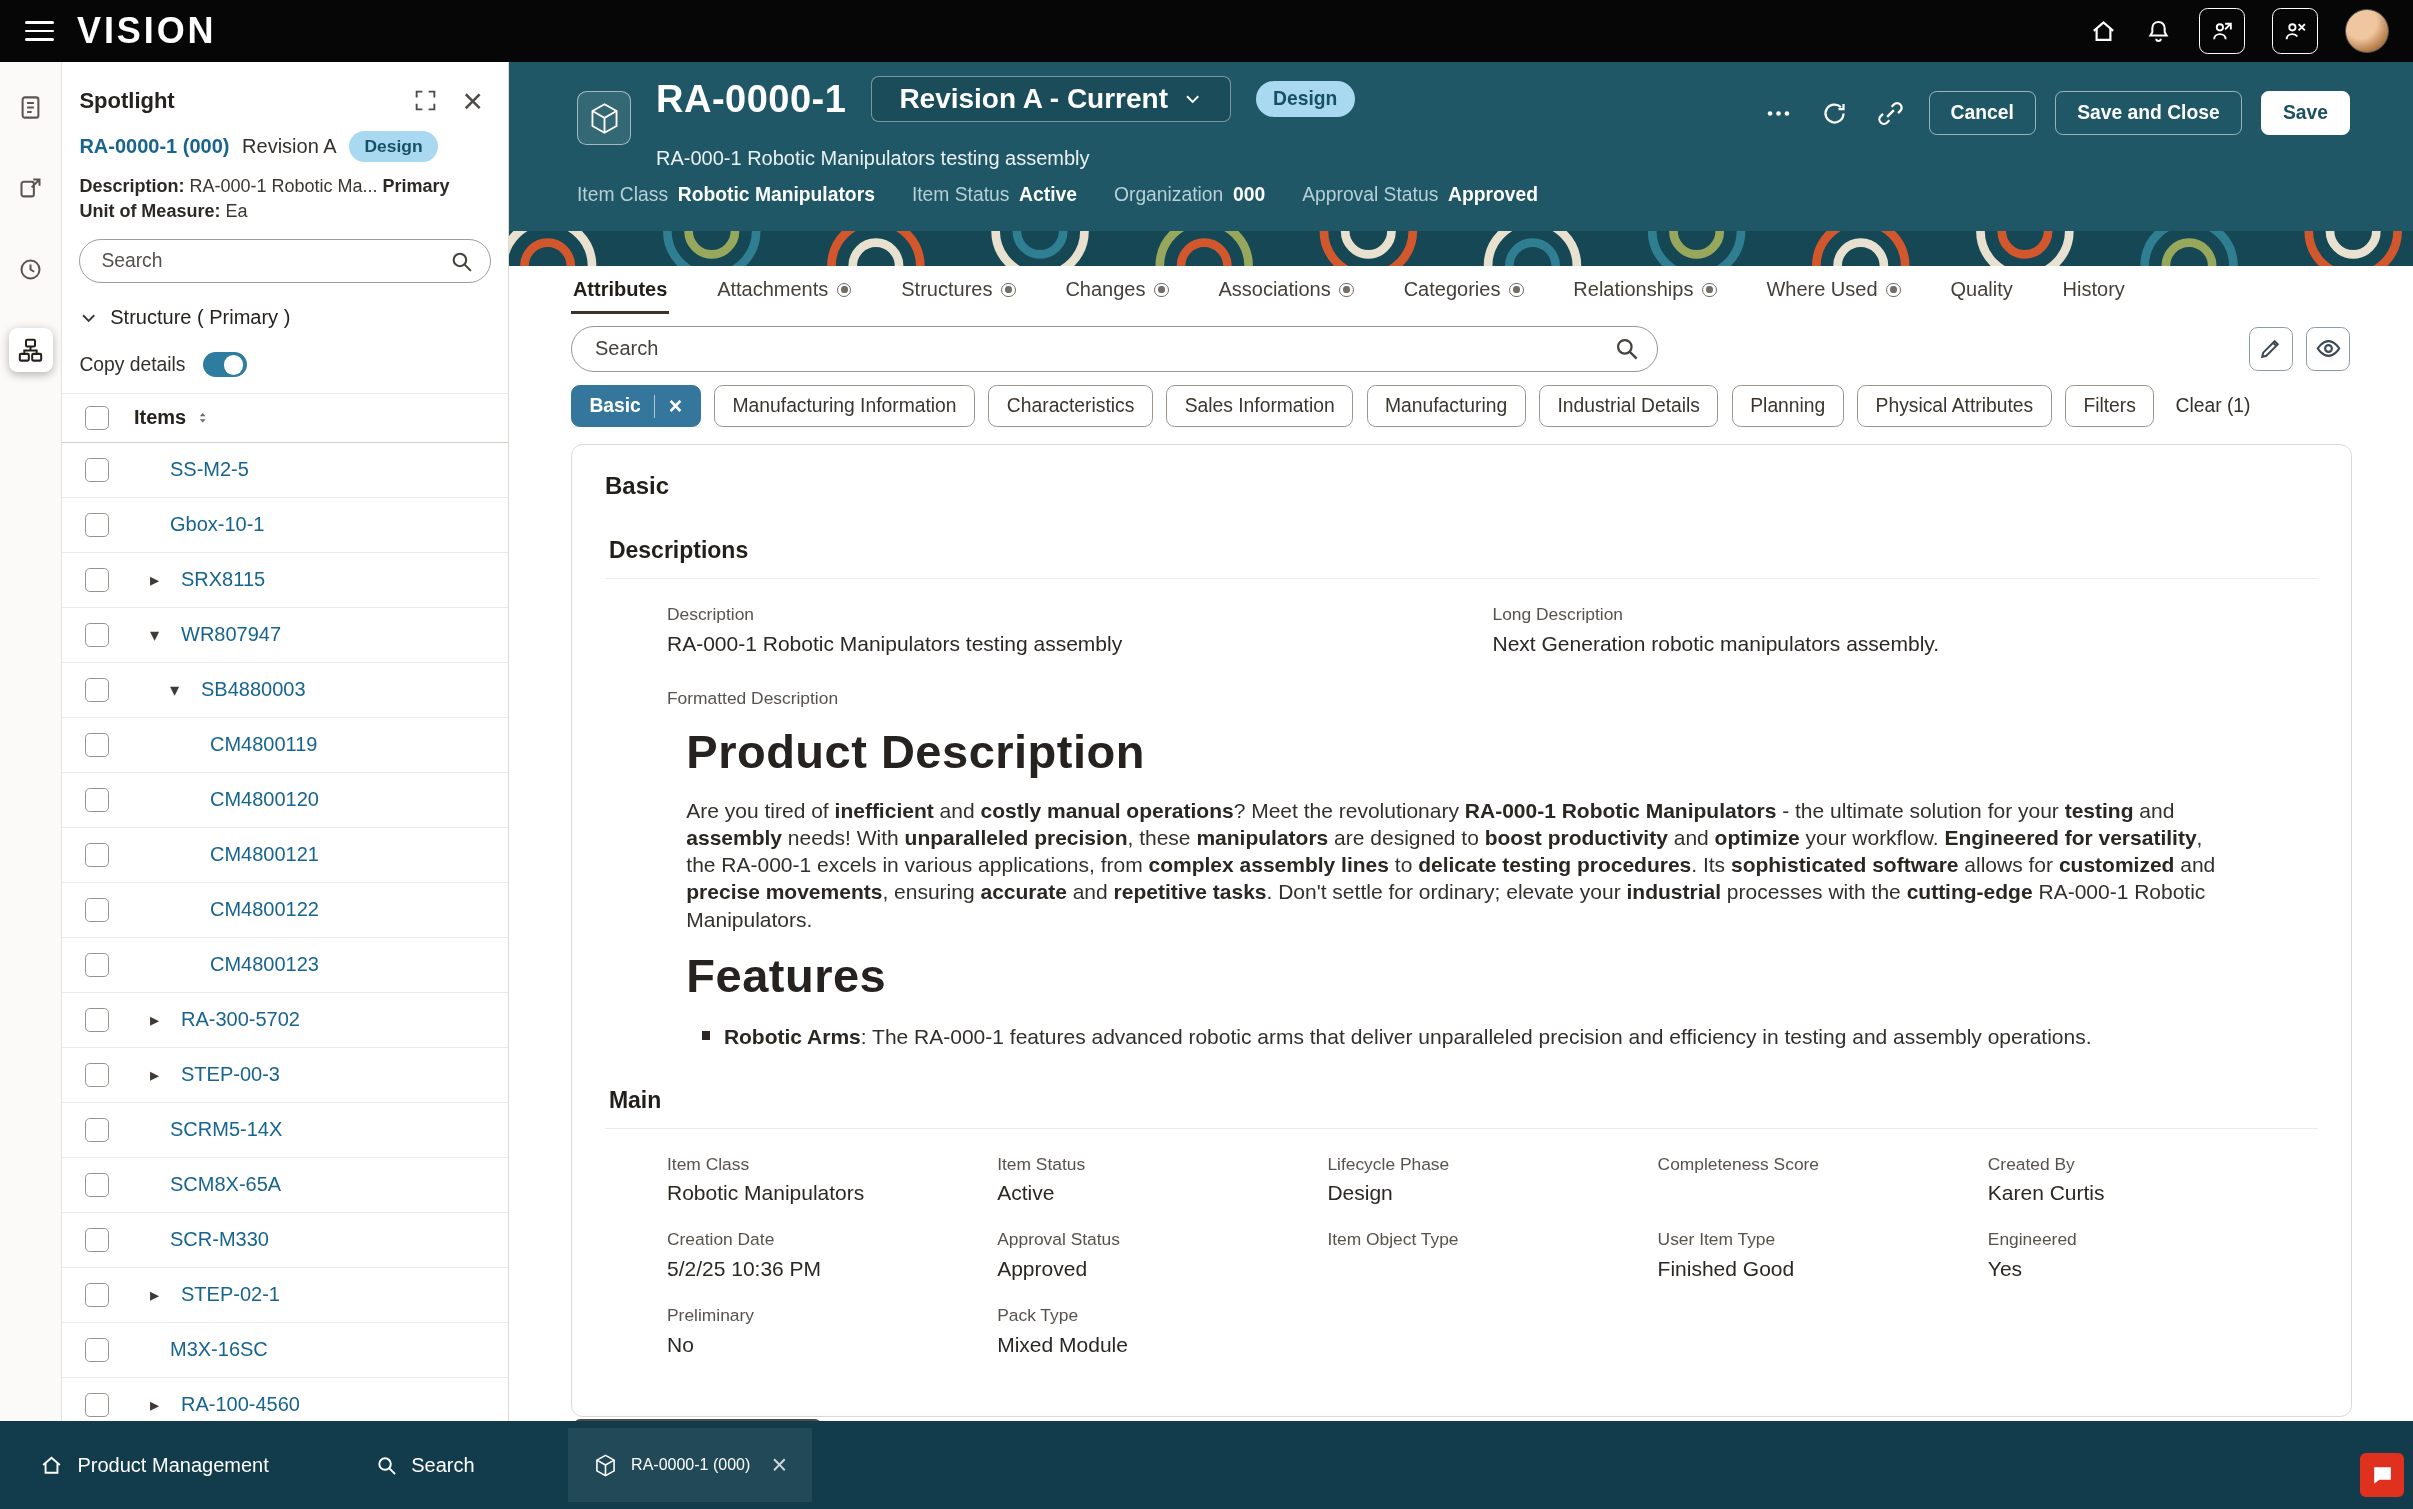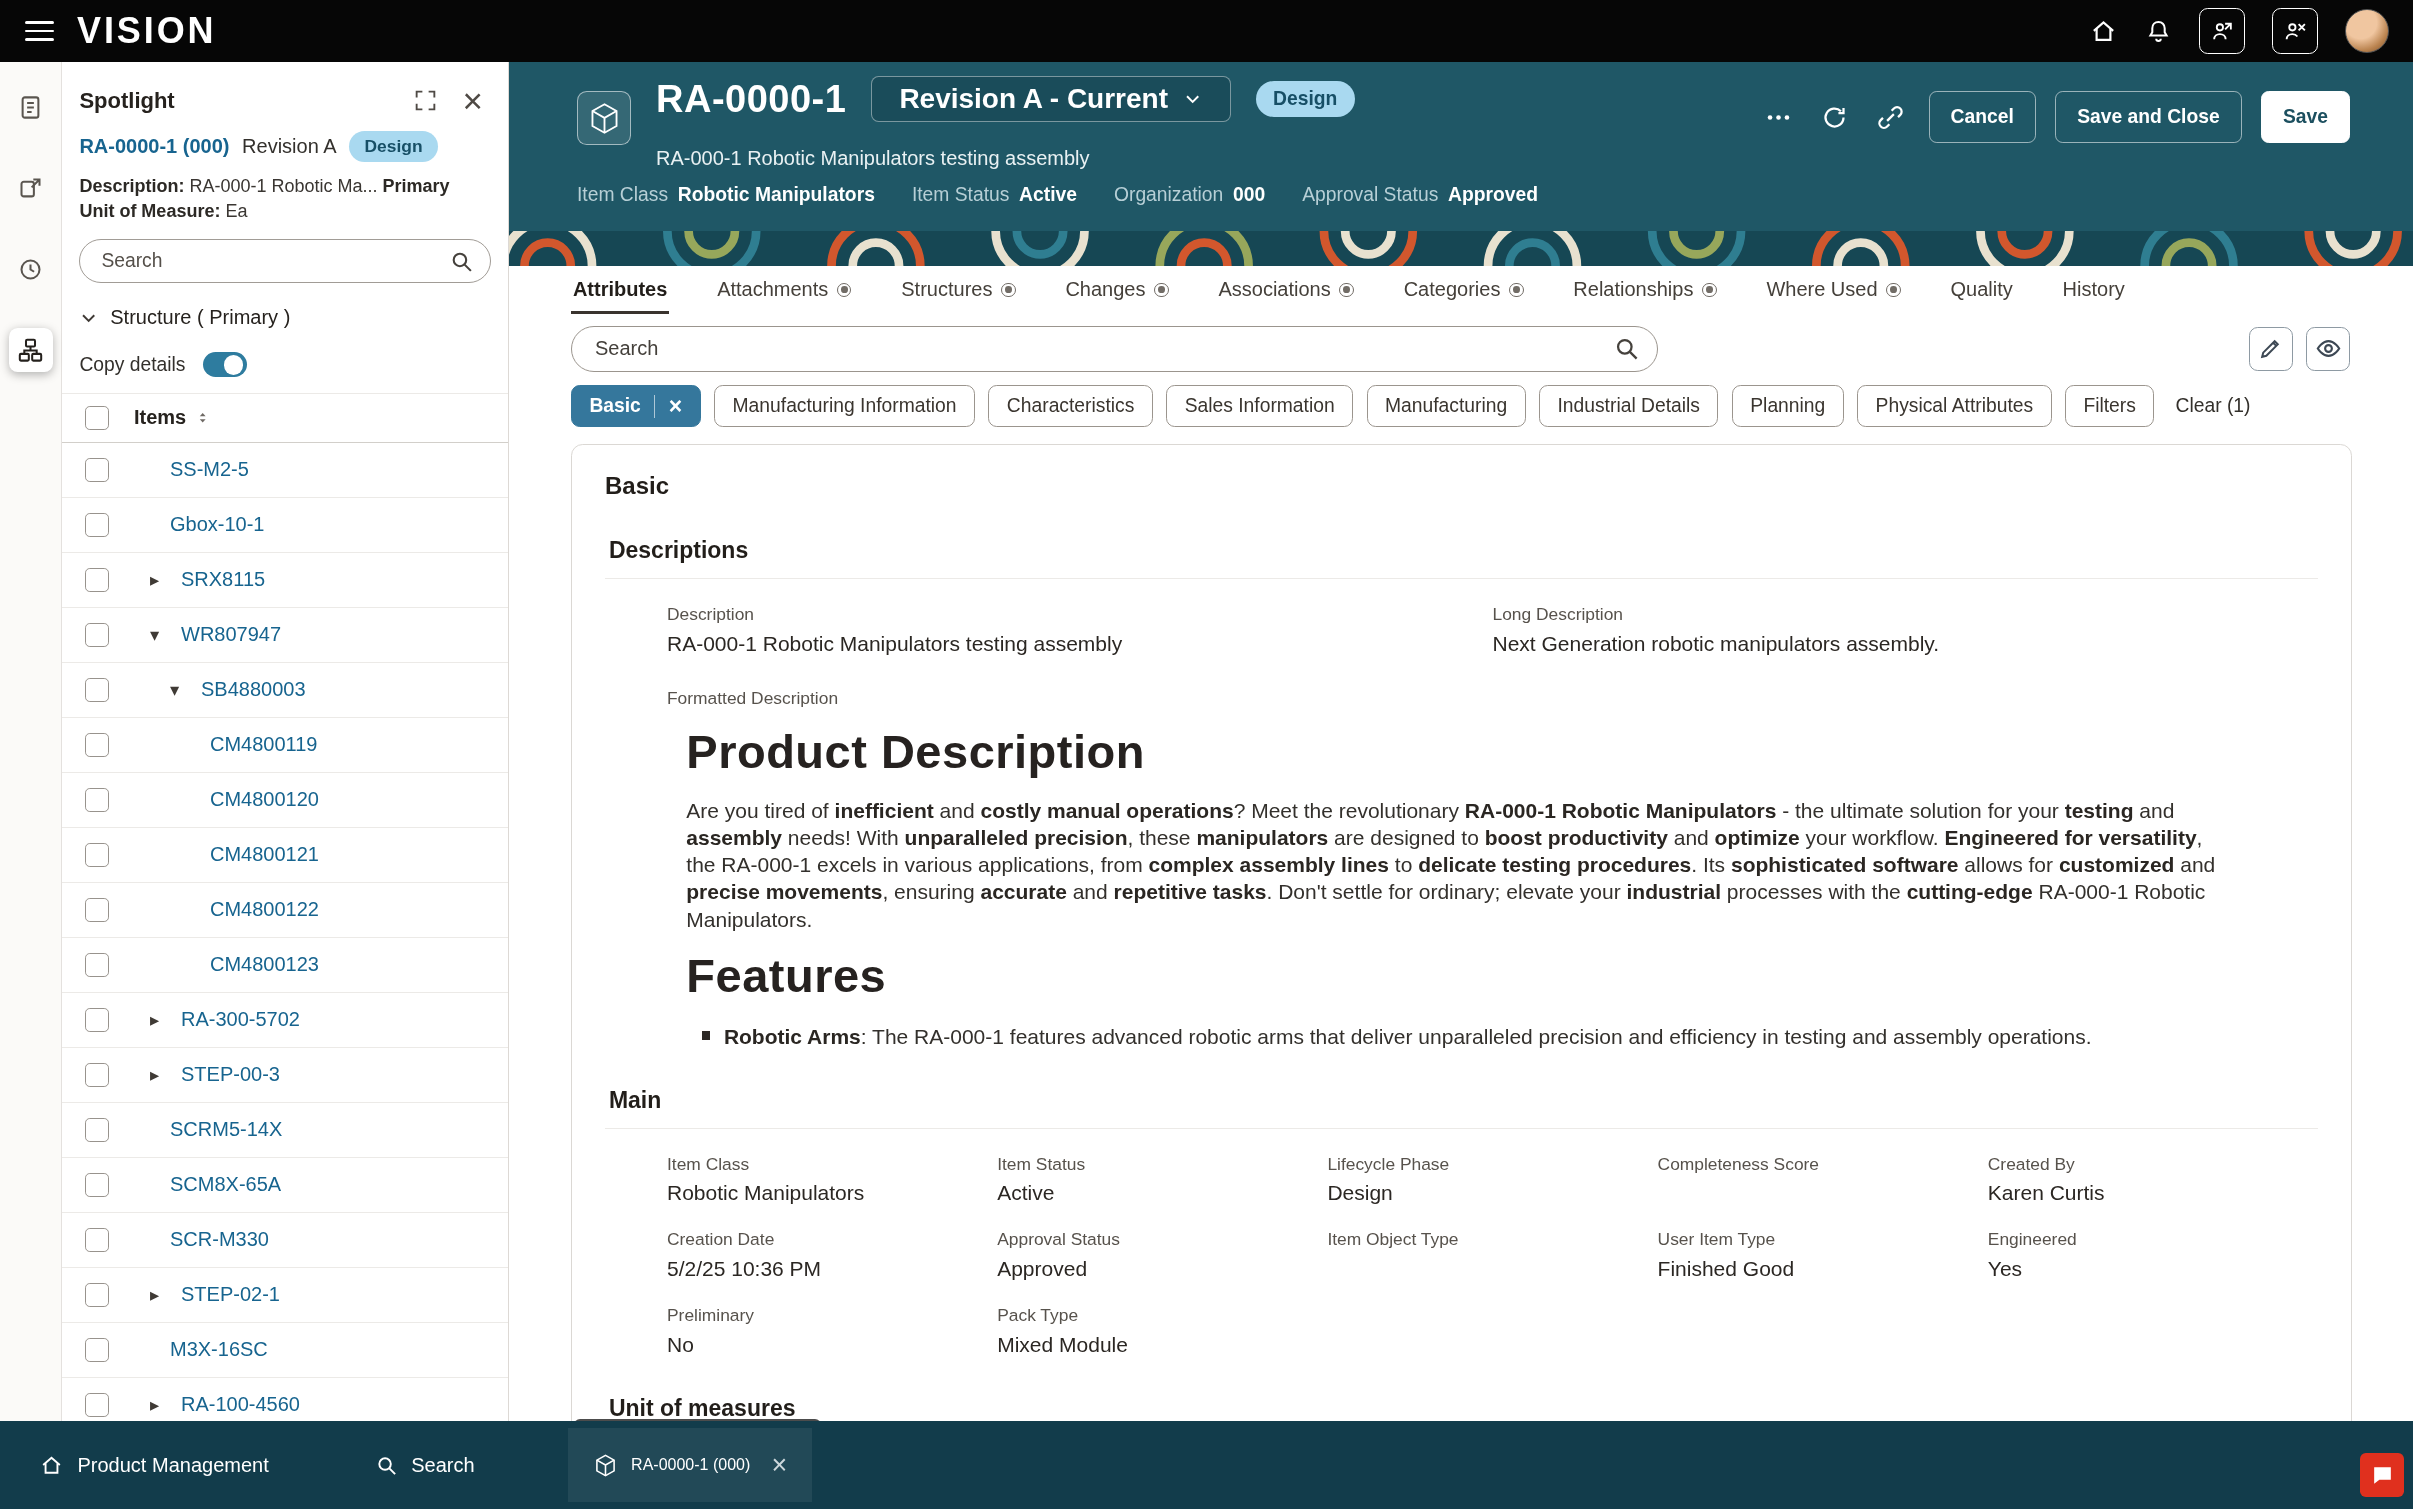--- a/index.html
+++ b/index.html
@@ -58,21 +58,21 @@
   .trow1{position:absolute;left:147px;top:14px;display:flex;align-items:center;gap:25px}
   .htitle{font-size:38px;font-weight:700;letter-spacing:0.5px}
   .revbtn{display:flex;align-items:center;gap:15.4px;height:46px;padding:0 27px;border:1.9px solid rgba(255,255,255,.42);background:rgba(10,40,50,.22);border-radius:7.7px;font-size:28px;font-weight:700}
   .hbadge{background:#a9d9f0;color:#174f66;font-weight:700;font-size:19.3px;padding:6.8px 17.4px;border-radius:965px}
   .hsub{position:absolute;left:147px;top:85px;font-size:20px;color:#e9f1f3}
   .hinfo{position:absolute;left:68px;top:122px;display:flex;gap:37px;font-size:19.3px;white-space:nowrap}
   .hinfo .lab{color:#b7cfd6;margin-right:9.7px}
   .hinfo .val{font-weight:700;color:#fff}
   .hactions{position:absolute;right:64px;top:29px;display:flex;align-items:center;gap:19.3px}
   .hico{color:#fff;width:37px;display:flex;justify-content:center;align-items:center}
-  .btn{height:52px;padding:0 21px;border:1.9px solid rgba(255,255,255,.55);border-radius:7.7px;background:transparent;color:#fff;font-size:19.3px;font-weight:700;display:flex;align-items:center}
+  .btn{height:44px;padding:0 21px;border:1.9px solid rgba(255,255,255,.55);border-radius:7.7px;background:transparent;color:#fff;font-size:19.3px;font-weight:700;display:flex;align-items:center}
   .btn.primary{background:#fff;color:#1c4f5f;border-color:#fff}
 
   .pattern{height:35px;background:#164754;overflow:hidden;position:relative}
 
   .tabs{display:flex;gap:46px;align-items:flex-end;padding:0 62px;height:48px}
   .tab{font-size:20px;color:#45403a;padding:7.7px 1.9px 9.7px;display:flex;align-items:center;gap:8.7px;border-bottom:3.9px solid transparent;white-space:nowrap}
   .tab.sel{font-weight:700;color:#221e1a;border-bottom-color:#3a342e}
   .tabdot{width:14.5px;height:14.5px;border:1.9px solid #716c66;border-radius:50%;position:relative;display:inline-block}
   .tabdot::after{content:"";position:absolute;inset:2.9px;background:#716c66;border-radius:50%}
 
@@ -606,24 +606,20 @@
                 <div class="fval">No</div>
               </div>
               <div class="field">
                 <div class="flab">Pack Type</div>
                 <div class="fval">Mixed Module</div>
               </div>
             </div>
         </div>
       </div>
 
-      <div class="section">
-        <div class="stitle">Unit of measures</div>
-
-      </div>
     </div>
 
     <div class="hscroll"></div>
   </div>
 
   <div class="bottom">
     <div class="bitem">
       <svg width="25" height="25" viewBox="0 0 24 24" fill="none" stroke="currentColor" stroke-width="1.8">
           <path d="M4 11.5L12 4.5l8 7"></path>
           <path d="M6.3 9.8V19h11.4V9.8"></path>

